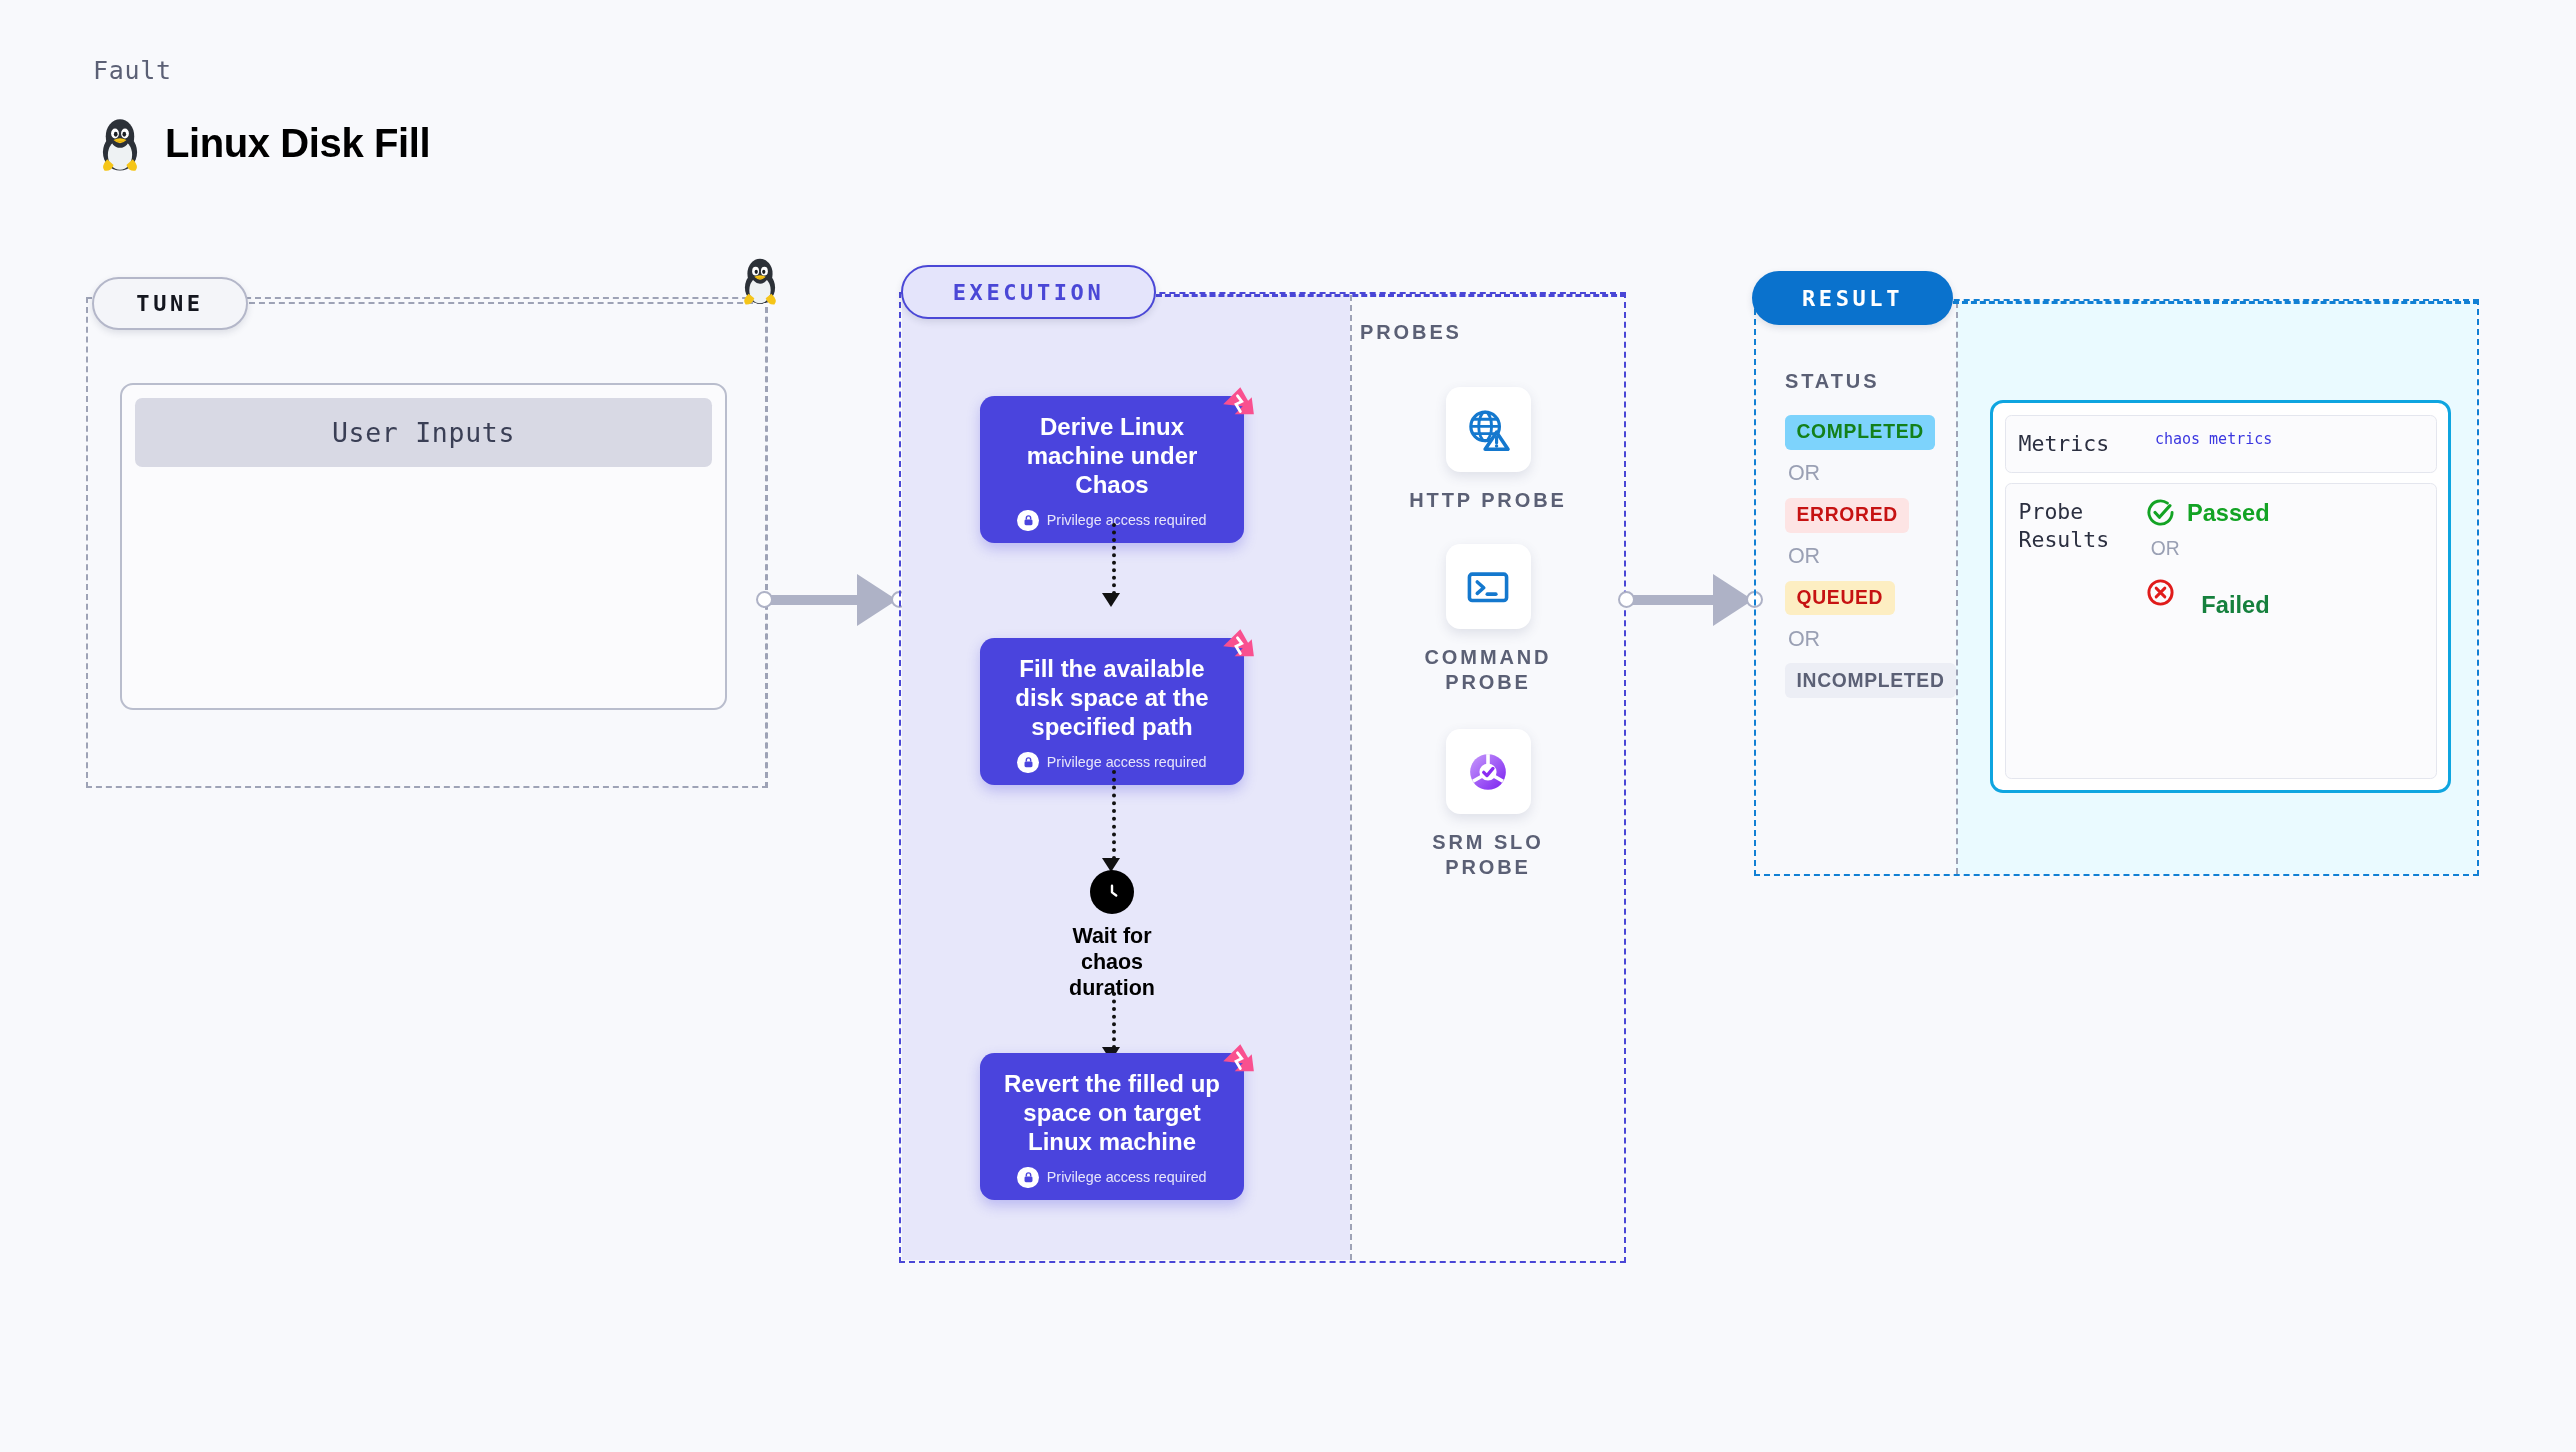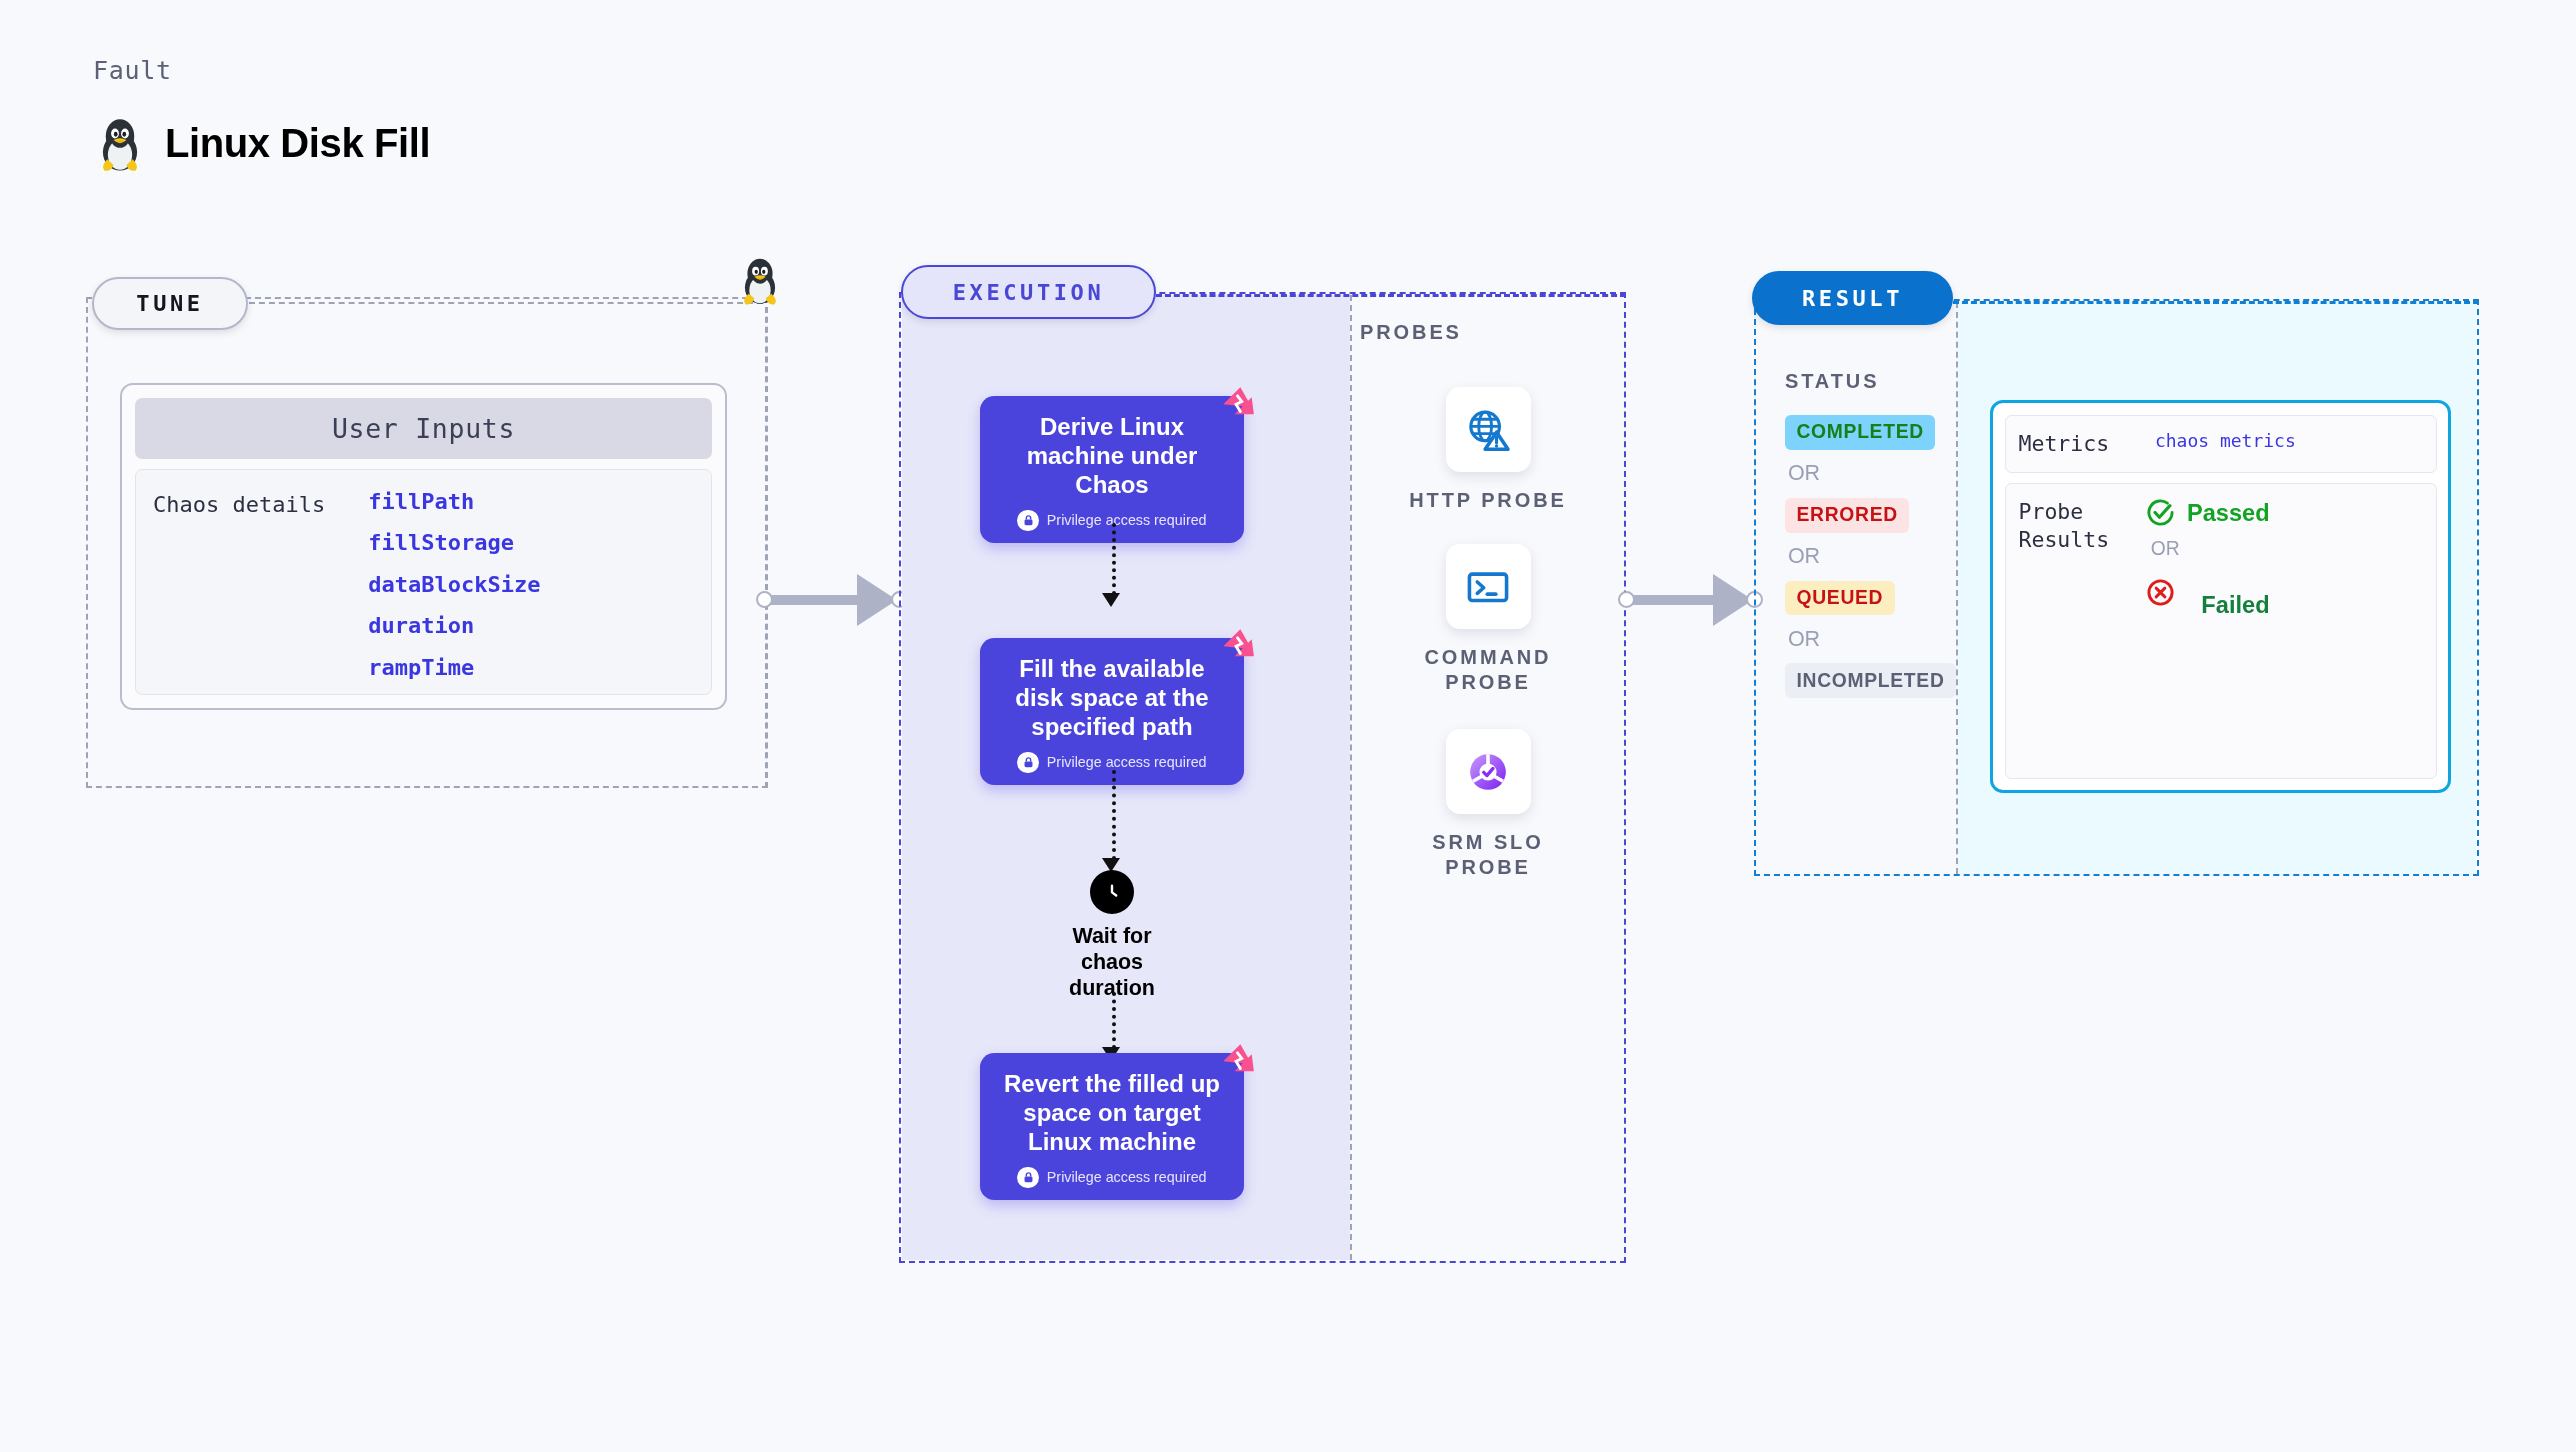--- a/index.html
+++ b/index.html
@@ -184,21 +184,21 @@
   #out-head {
     height:60px; background:#d8d9e4; border-radius:6.4px;
     display:flex; align-items:center; justify-content:center;
     font-size:26.5px; color:#3a3f55; letter-spacing:0.7px;
   }
   .out-row {
     background:#fbfbfd; border:1.4px solid #e4e6ee; border-radius:6.4px;
     display:flex; padding:14.3px 13px; gap:15.8px;
   }
   .out-key { font-size:21.5px; color:#2b2f40; line-height:1.3; white-space:pre-line; }
-  #out-metrics-val { font-size:18px; color:#3b37e0; padding-left:30px; }
+  #out-metrics-val { font-size:15px; color:#3b37e0; padding-left:30px; }
   #out-probe-vals { padding-left:21.5px; }
   .pr-line { display:flex; align-items:center; gap:11.5px;justify-content:space-between; }
   .pr-text { font-size:23.6px; font-weight:bold; }
   .pr-pass { color:#13a324; }
   .pr-fail { color:#15803d;margin-top:23px; }
   .pr-or { font-size:19.3px; color:#9aa0b4; margin:8.6px 0 8.6px 4.3px; }
 
   
   .arrow-wrap { position:absolute; }
   .arrow-dot {
@@ -254,30 +254,20 @@
     <ellipse cx="41" cy="27" rx="2.6" ry="3.4" fill="#1b1f24"></ellipse>
     <path d="M26 35 Q35 30 44 35 Q35 44 26 35Z" fill="#f5c518"></path>
     <path d="M26 35 Q35 38 44 35 Q35 41 26 35Z" fill="#e0a90c"></path>
     <path d="M17 62 Q6 72 12 79 Q22 80 26 69Z" fill="#f5c518"></path>
     <path d="M53 62 Q64 72 58 79 Q48 80 44 69Z" fill="#f5c518"></path>
   </svg>
 </div>
 
 <div id="card-userinputs">
   <div id="ui-head" class="mono">User Inputs</div>
-  <div id="ui-body">
-    <div id="ui-label" class="mono">Chaos details</div>
-    <div id="ui-fields">
-      <div class="ui-field mono">fillPath</div>
-      <div class="ui-field mono">fillStorage</div>
-      <div class="ui-field mono">dataBlockSize</div>
-      <div class="ui-field mono">duration</div>
-      <div class="ui-field mono">rampTime</div>
-    </div>
-  </div>
 </div>
 
 <div class="arrow-wrap" style="left:765px; top:600px;">
   <div class="arrow-dot" style="left:-8.6px;"></div>
   <div class="arrow-bar" style="left:5.7px; width:86px;"></div>
   <div class="arrow-head" style="left:92px;"></div>
   <div class="arrow-dot" style="left:126px;"></div>
 </div>
 
 <div id="exec-fill"></div>

